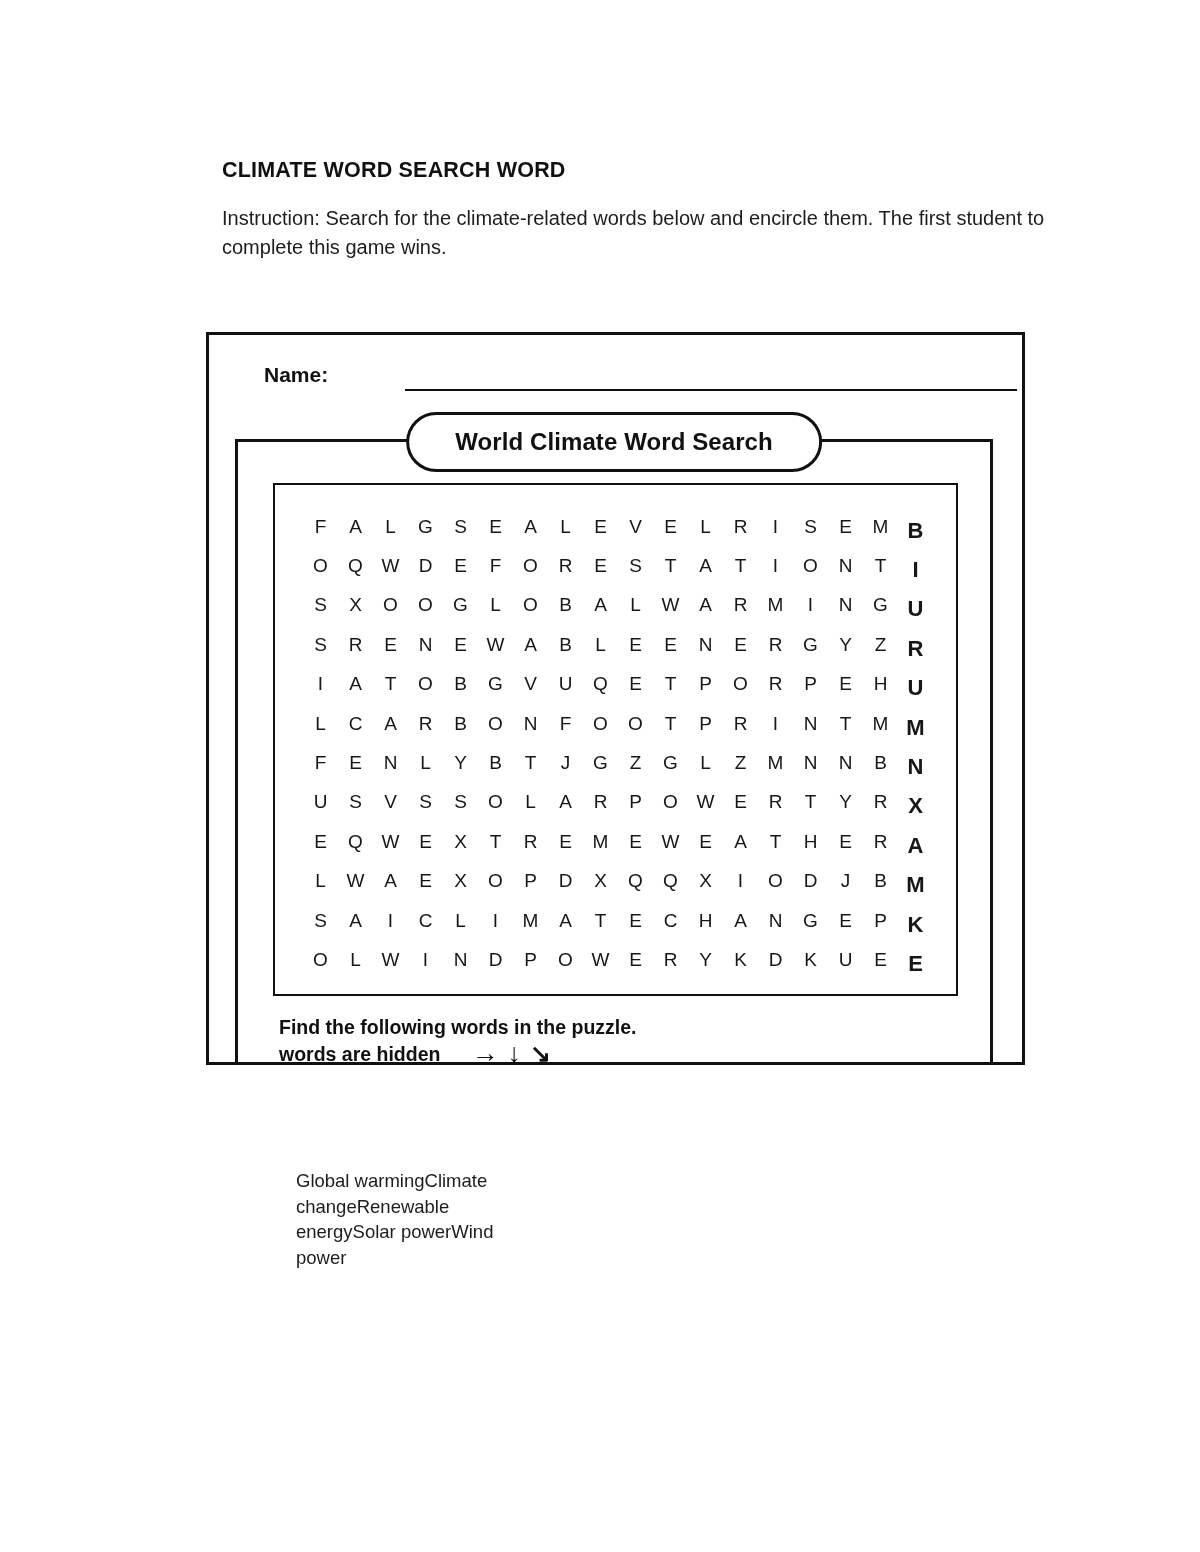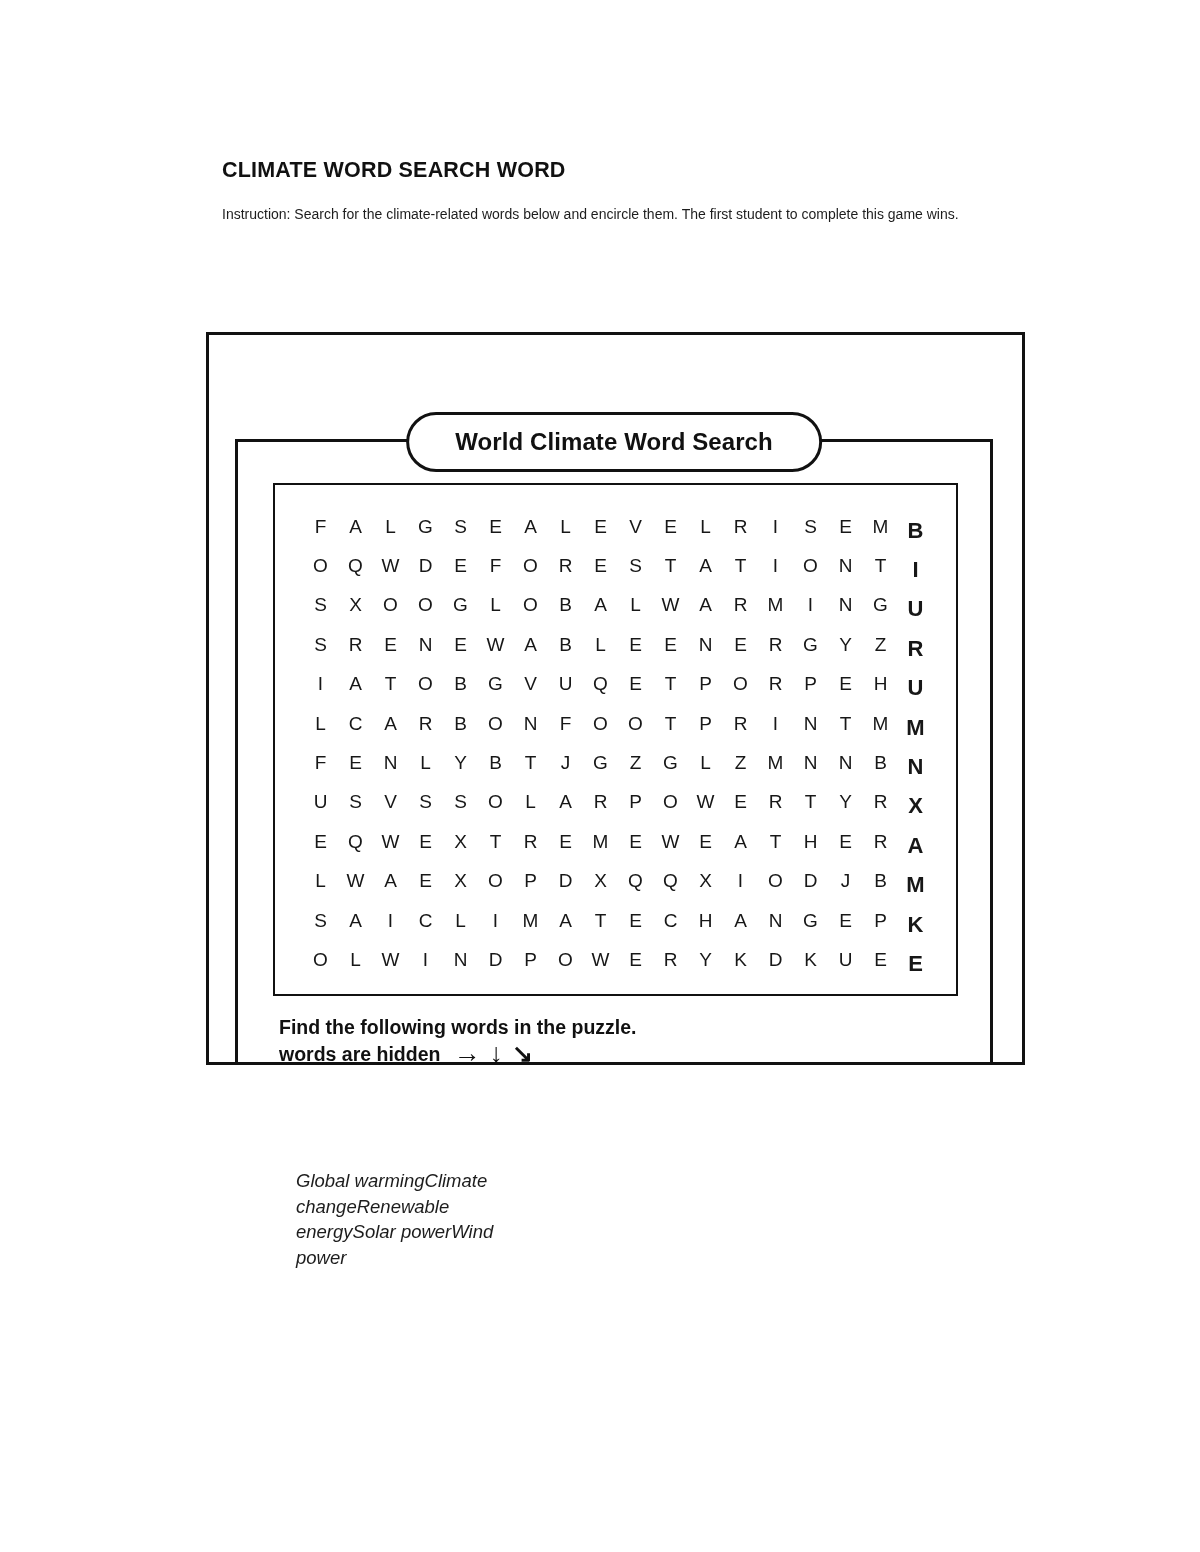--- a/index.html
+++ b/index.html
@@ -24,21 +24,21 @@
     font-size: 21.5px;
     font-weight: bold;
     letter-spacing: 0.2px;
     color: #111111;
   }
   .page-instruction {
     position: absolute;
     left: 222px;
     top: 204px;
     width: 862px;
-    font-size: 14px;
+    font-size: 20px;
     line-height: 1.45;
     color: #1d1d1d;
   }
 
   
   .outer-frame {
     position: absolute;
     left: 206px;
     top: 332px;
     width: 819px;
@@ -150,21 +150,21 @@
     top: 1014px;
     z-index: 3;
     font-size: 19.5px;
     font-weight: bold;
     line-height: 1.34;
     color: #111111;
   }
   .find-note-line2 {
     display: flex;
     align-items: center;
-    gap: 2px;
+    gap: 20px;
   }
   .arrow-group {
     display: inline-flex;
     align-items: center;
     gap: 9px;
     margin-left: 11px;
   }
   .arrow {
     display: inline-block;
     line-height: 1;
@@ -177,38 +177,41 @@
   }
 
   
   .wordlist {
     position: absolute;
     left: 296px;
     top: 1168px;
     width: 700px;
     display: flex;
     gap: 110px;
-    font-style: italic;
   }
   .wordlist-col {
     width: 248px;
     font-size: 18.5px;
     line-height: 1.38;
     color: #1d1d1d;
   }
 </style>
 </head>
 <body>
 
 <div class="page-title">CLIMATE WORD SEARCH WORD</div>
 
 <div class="page-instruction">Instruction: Search for the climate-related words below and encircle them. The first student to complete this game wins.</div>
 
 <div class="outer-frame">
 
+  <div class="name-row">
+    <span class="name-label">Name:</span>
+    <div class="name-line"></div>
+  </div>
 
   <div class="middle-frame">
     <div class="title-pill">
       <span class="title-pill-text">World Climate Word Search</span>
     </div>
   </div>
 
 </div>
 
 <div class="grid-box">

